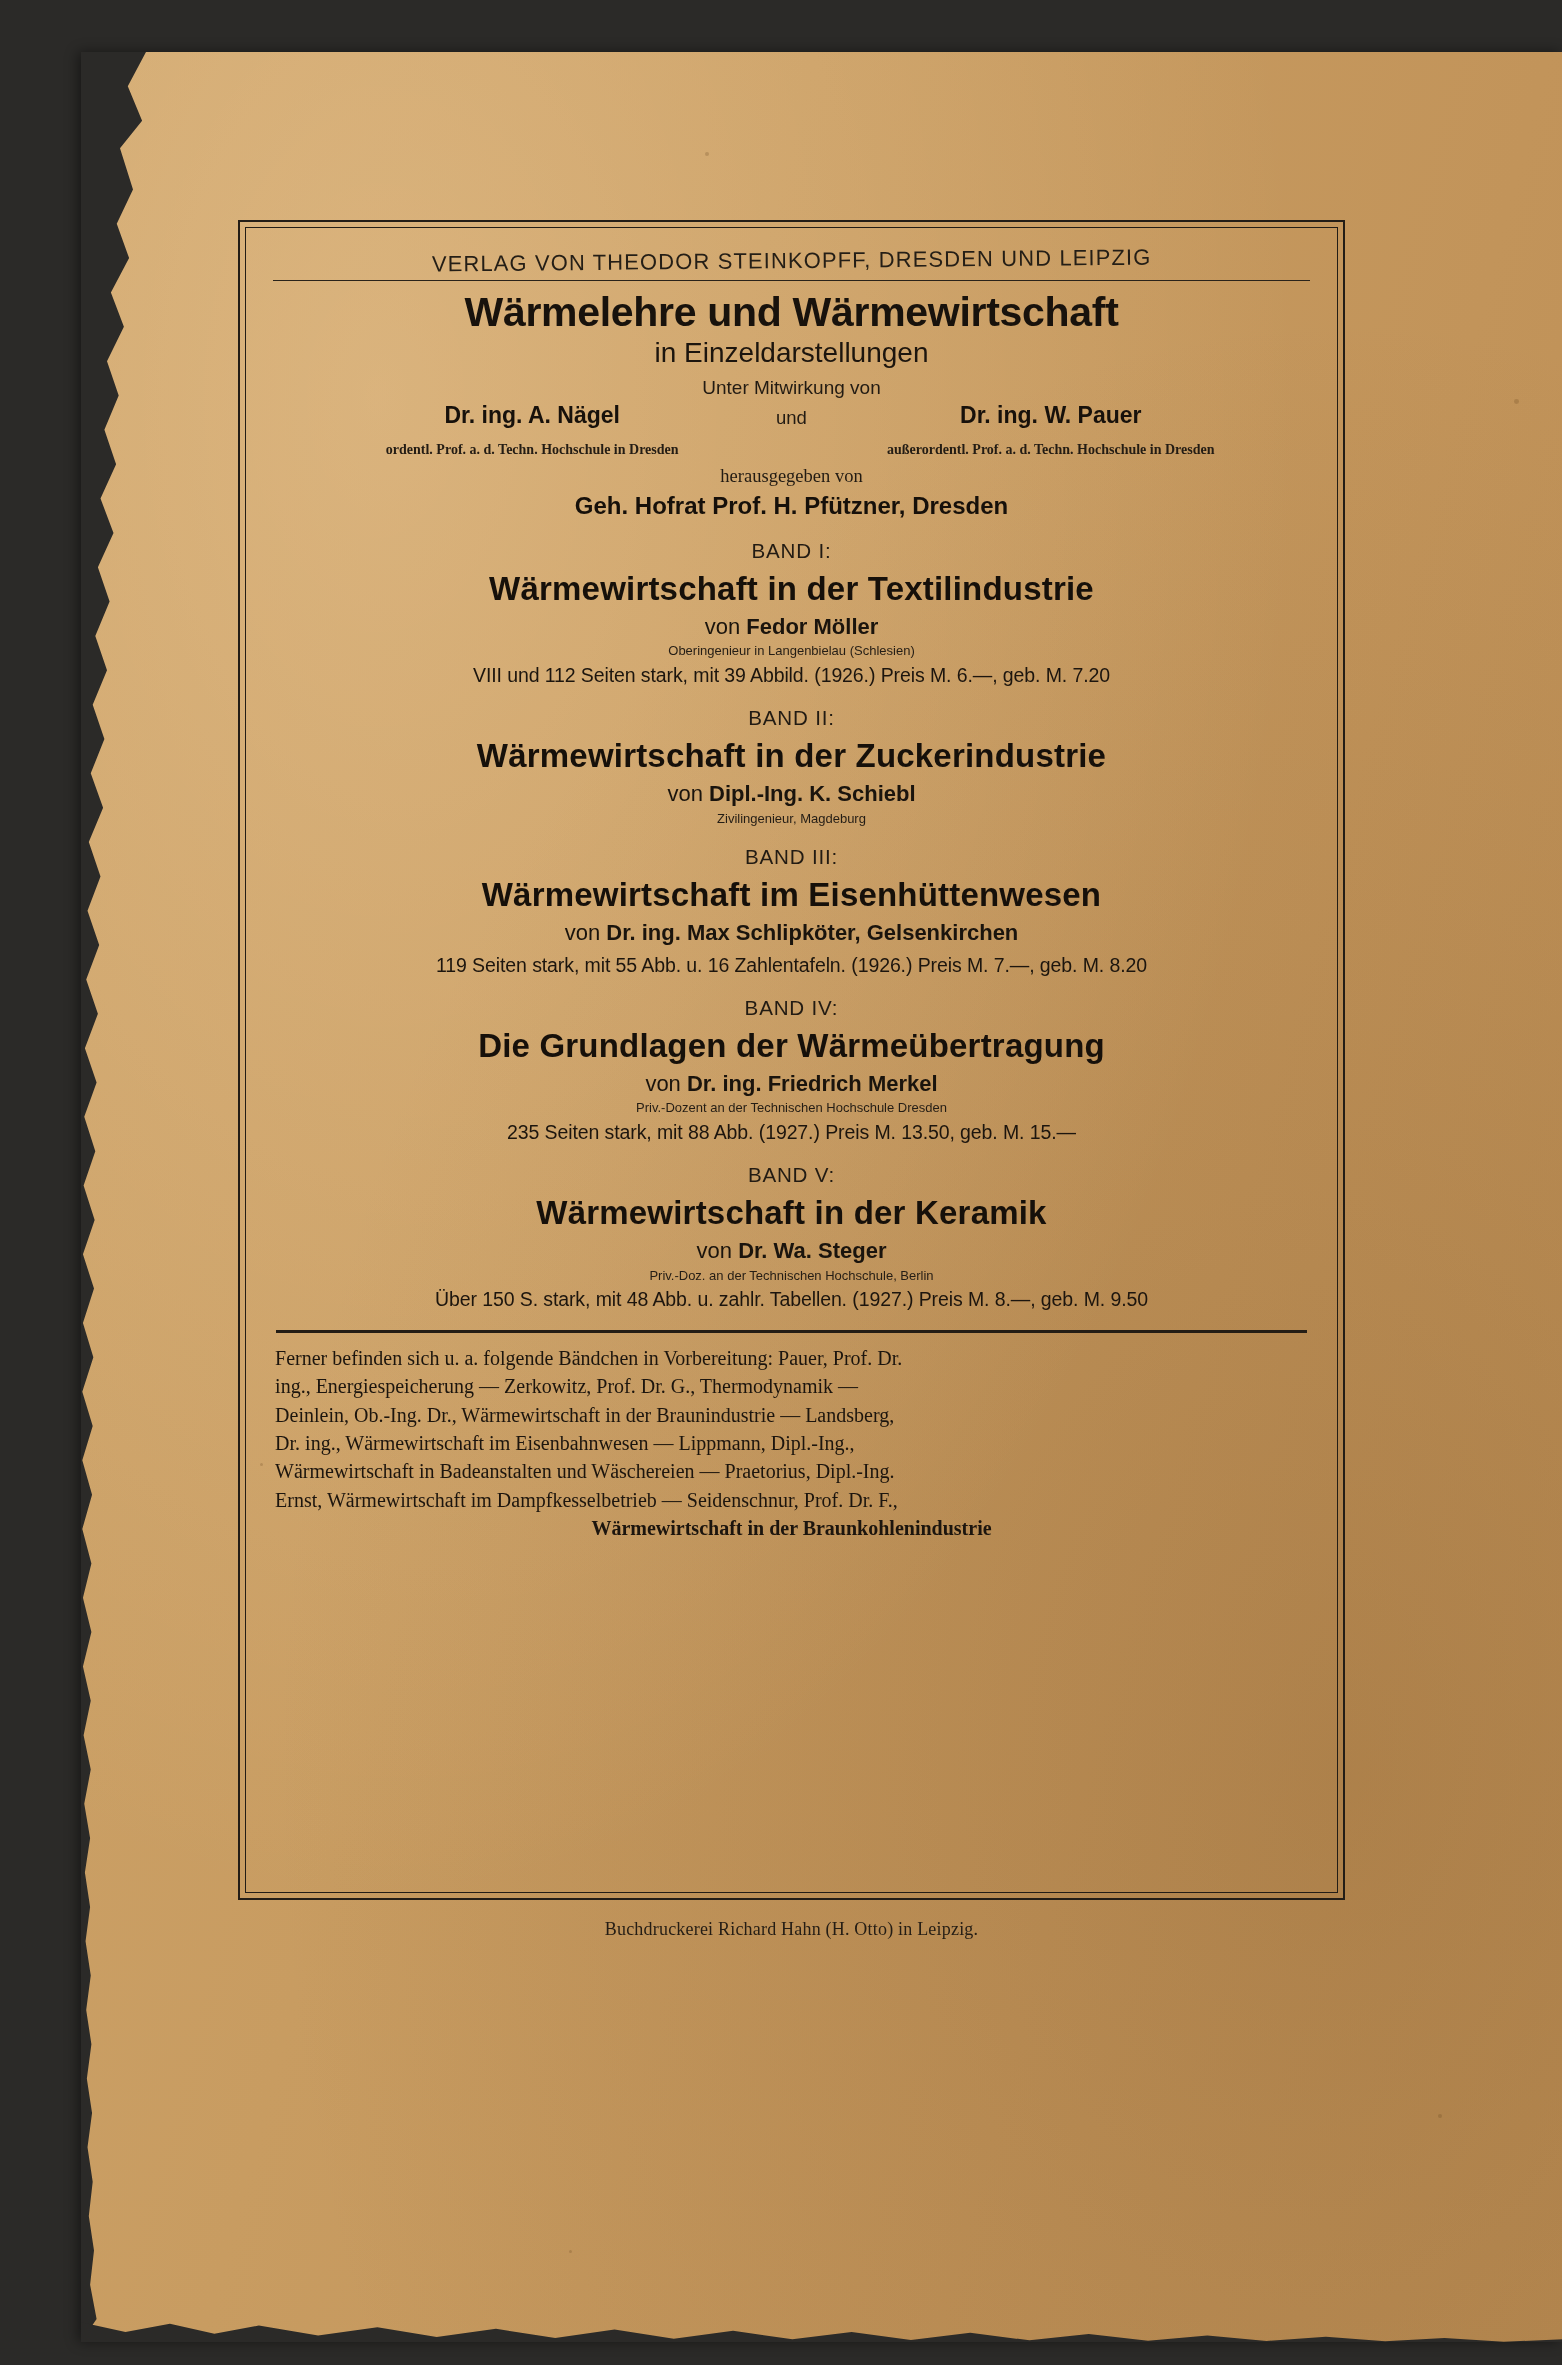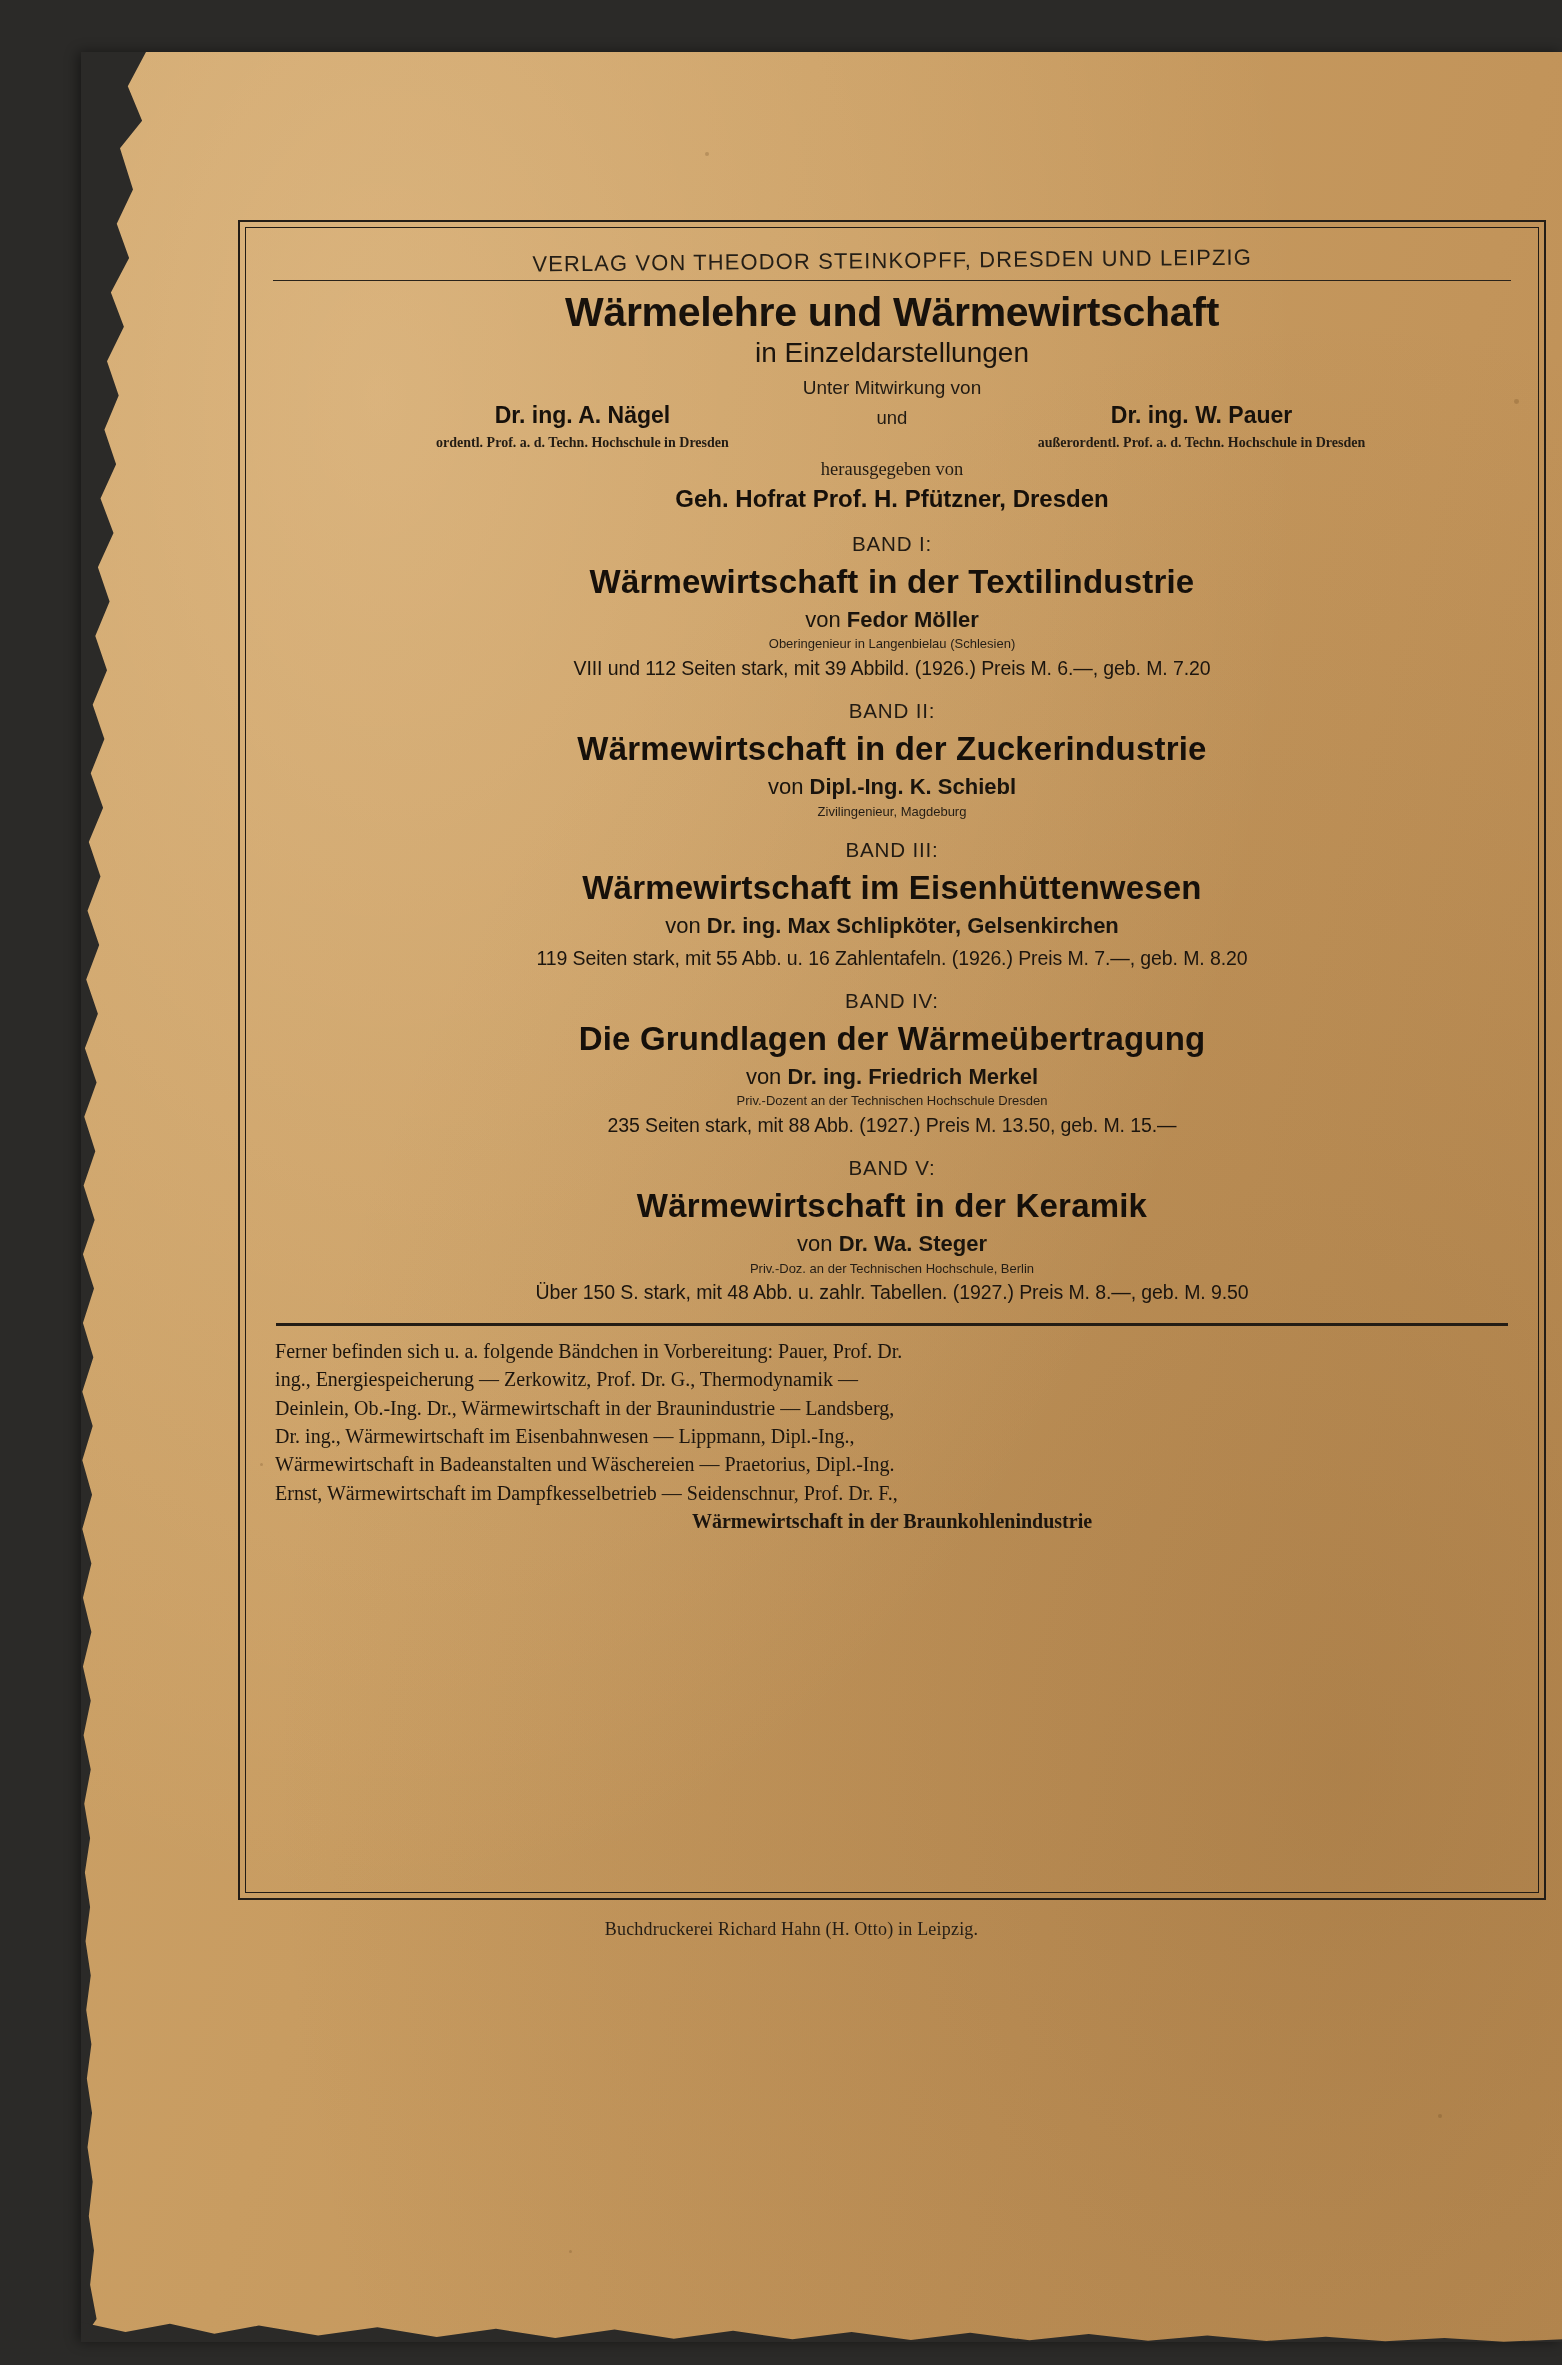--- a/index.html
+++ b/index.html
@@ -70,21 +70,21 @@
     border-radius: 50%;
     background: rgba(90,60,25,0.22);
     pointer-events: none;
   }
 
   
   #ad-frame {
     position: absolute;
     left: 157px;
     top: 168px;
-    width: 1308px;
+    width: 1107px;
     height: 1680px;
     border: 2.7px solid #231d16;
     box-sizing: border-box;
     padding-left: 8px;
   }
   #ad-frame-inner {
     position: absolute;
     inset: 4.9px;
     border: 1.1px solid #231d16;
     box-sizing: border-box;
@@ -149,21 +149,21 @@
     font-weight: bold;
     font-size: 23px;
     color: #17110b;
     white-space: nowrap;
   }
   .editor-role {
     font-family: "Liberation Serif", serif;
     font-weight: bold;
     font-size: 14px;
     line-height: 1.18;
-    margin-top: 6px;
+    margin-top: 13px;
     color: #231c14;
     text-align: center;
   }
   .editors-and {
     font-family: "Liberation Sans", sans-serif;
     font-size: 18.5px;
     width: 12%;
     padding-top: 4.3px;
     color: #221b13;
   }

